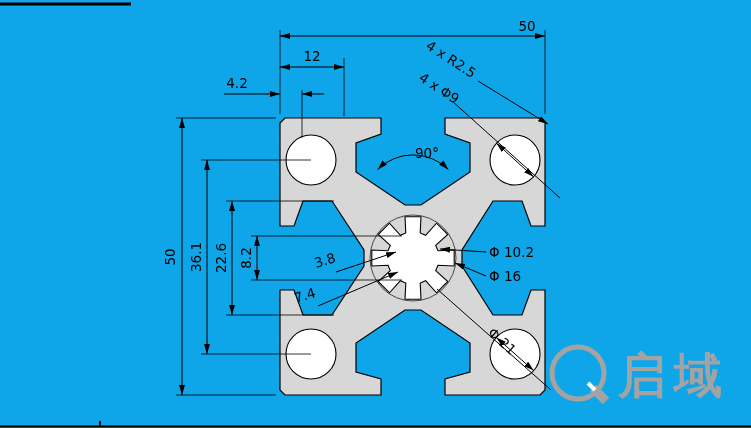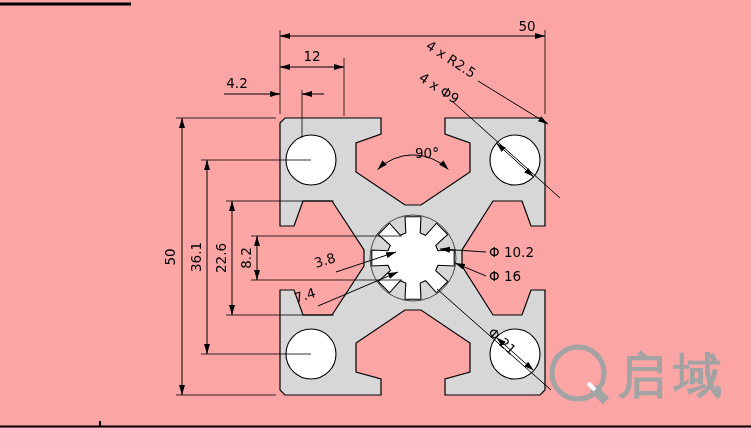--- a/index.html
+++ b/index.html
@@ -1,16 +1,16 @@
 <!DOCTYPE html>
 <html><head>
 <meta charset="utf-8">
 <style>
   html,body{margin:0;padding:0;background:#fff;}
-  #stage{position:relative;width:751px;height:428px;background:#fca5a5;overflow:hidden;
+  #stage{position:relative;width:751px;height:428px;background:#0ea5e9;overflow:hidden;
          font-family:"DejaVu Sans", sans-serif;}
   svg{position:absolute;left:0;top:0;}
   .profile{fill:#d7d7d7;stroke:#000;stroke-width:1.2;}
   .hole{fill:#fff;stroke:#000;stroke-width:1.1;}
   .thin{fill:none;stroke:#222;stroke-width:0.8;}
   .dim{stroke:#000;stroke-width:1;fill:none;}
   .ext{stroke:#000;stroke-width:0.8;fill:none;}
   .border3{stroke:#000;stroke-width:3;}
   .border2{stroke:#000;stroke-width:2;}
   text{font-family:"DejaVu Sans", sans-serif;font-size:13.5px;fill:#000;}

